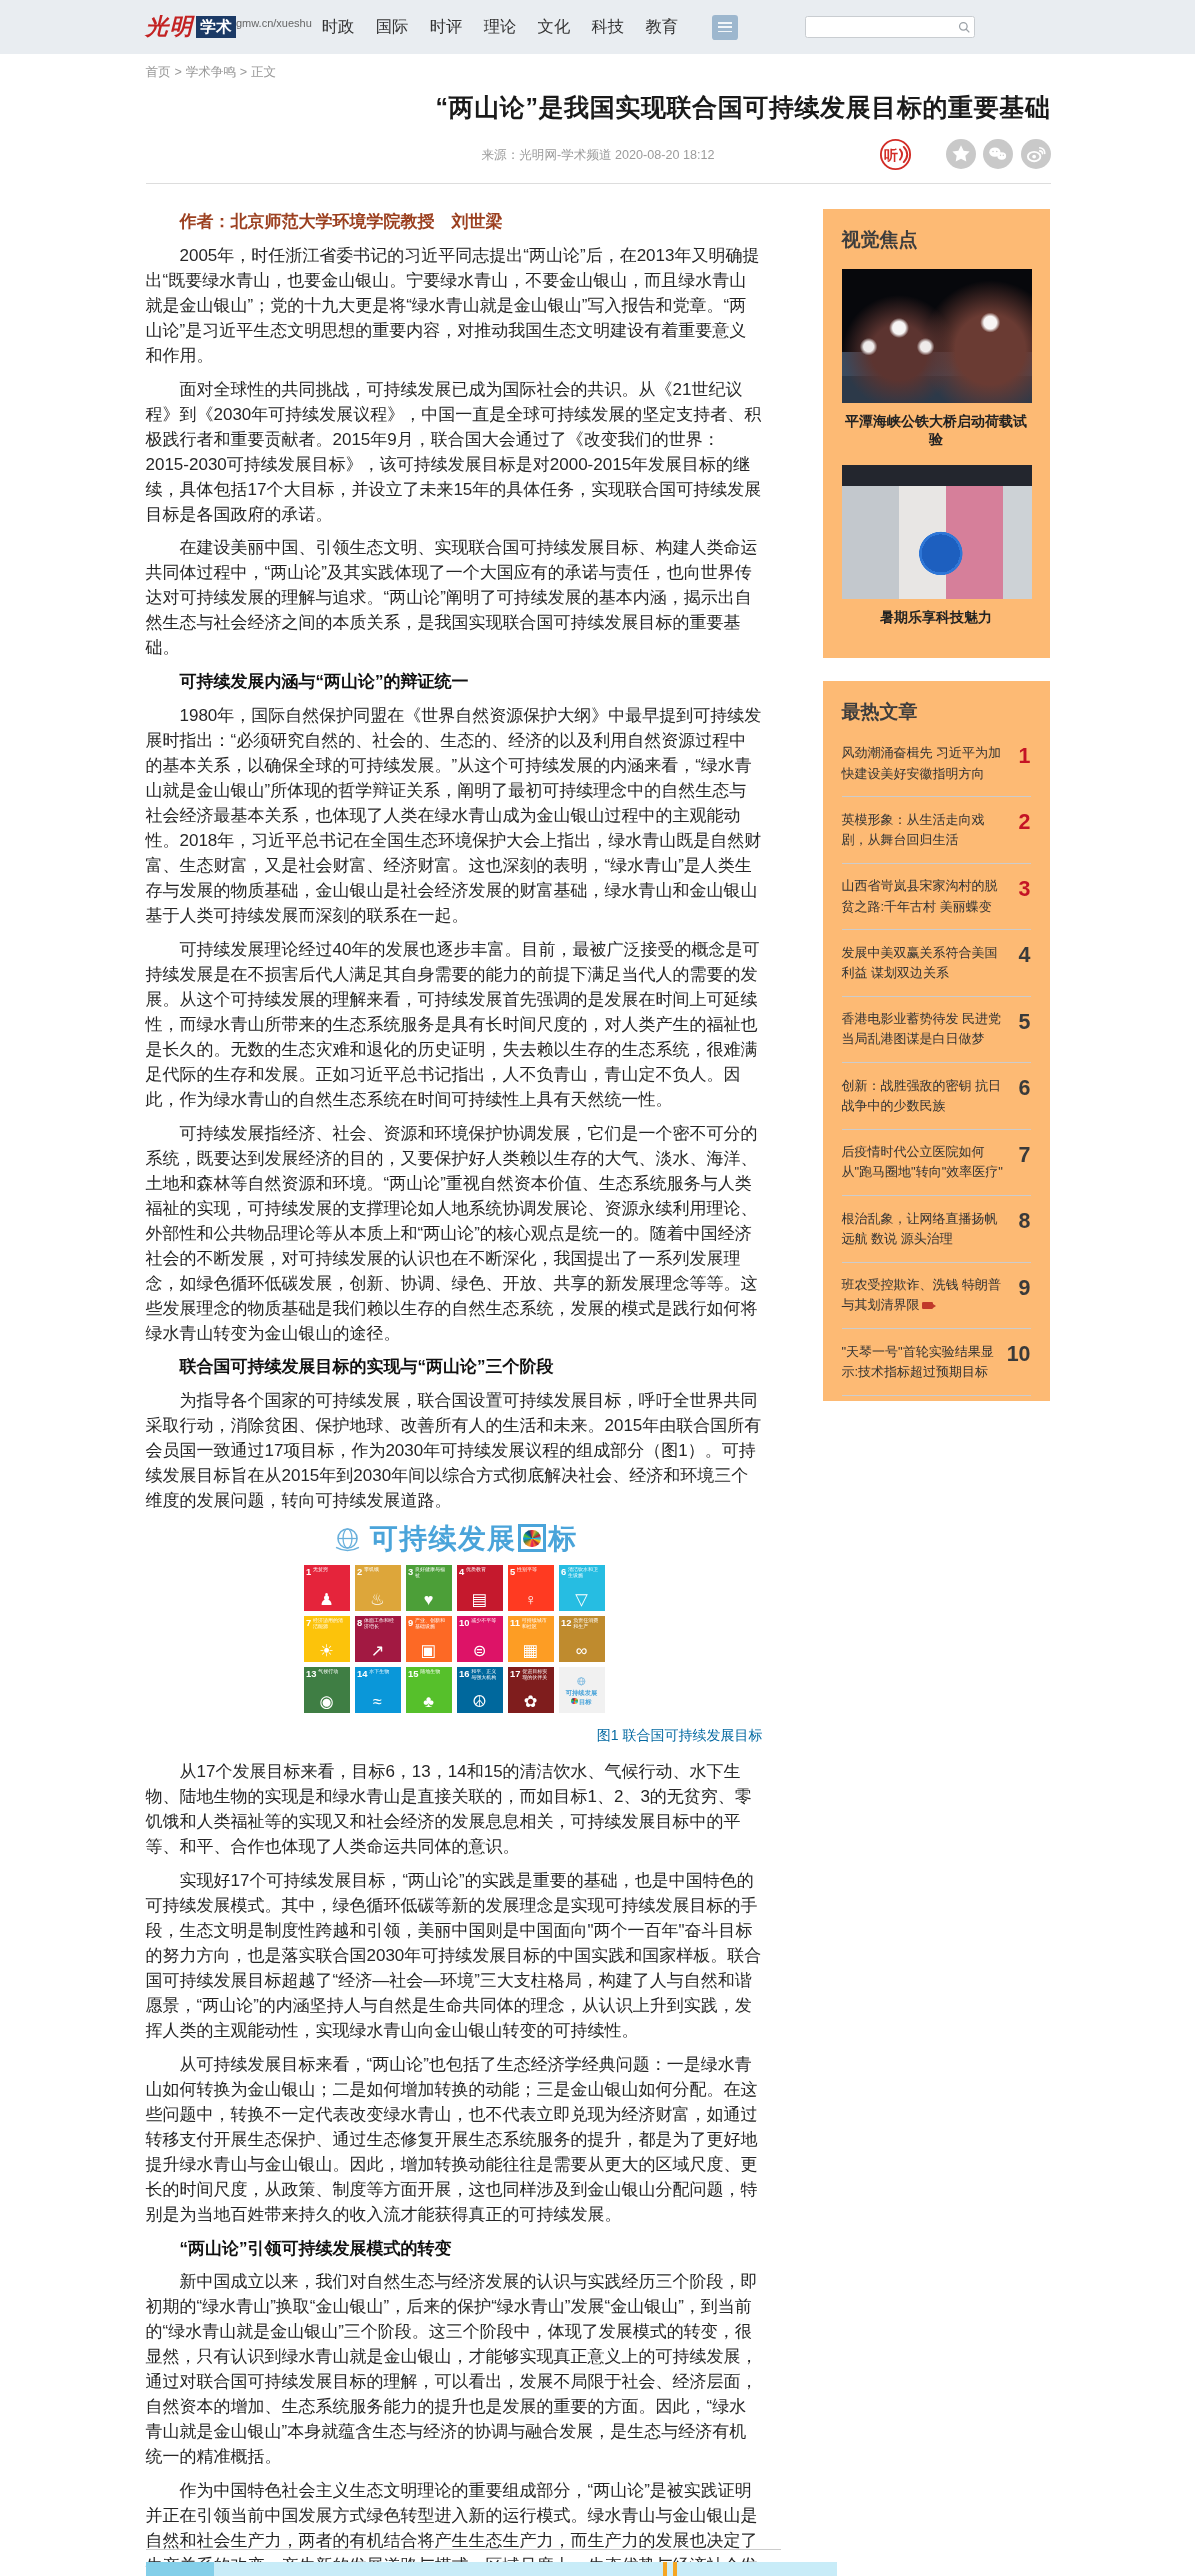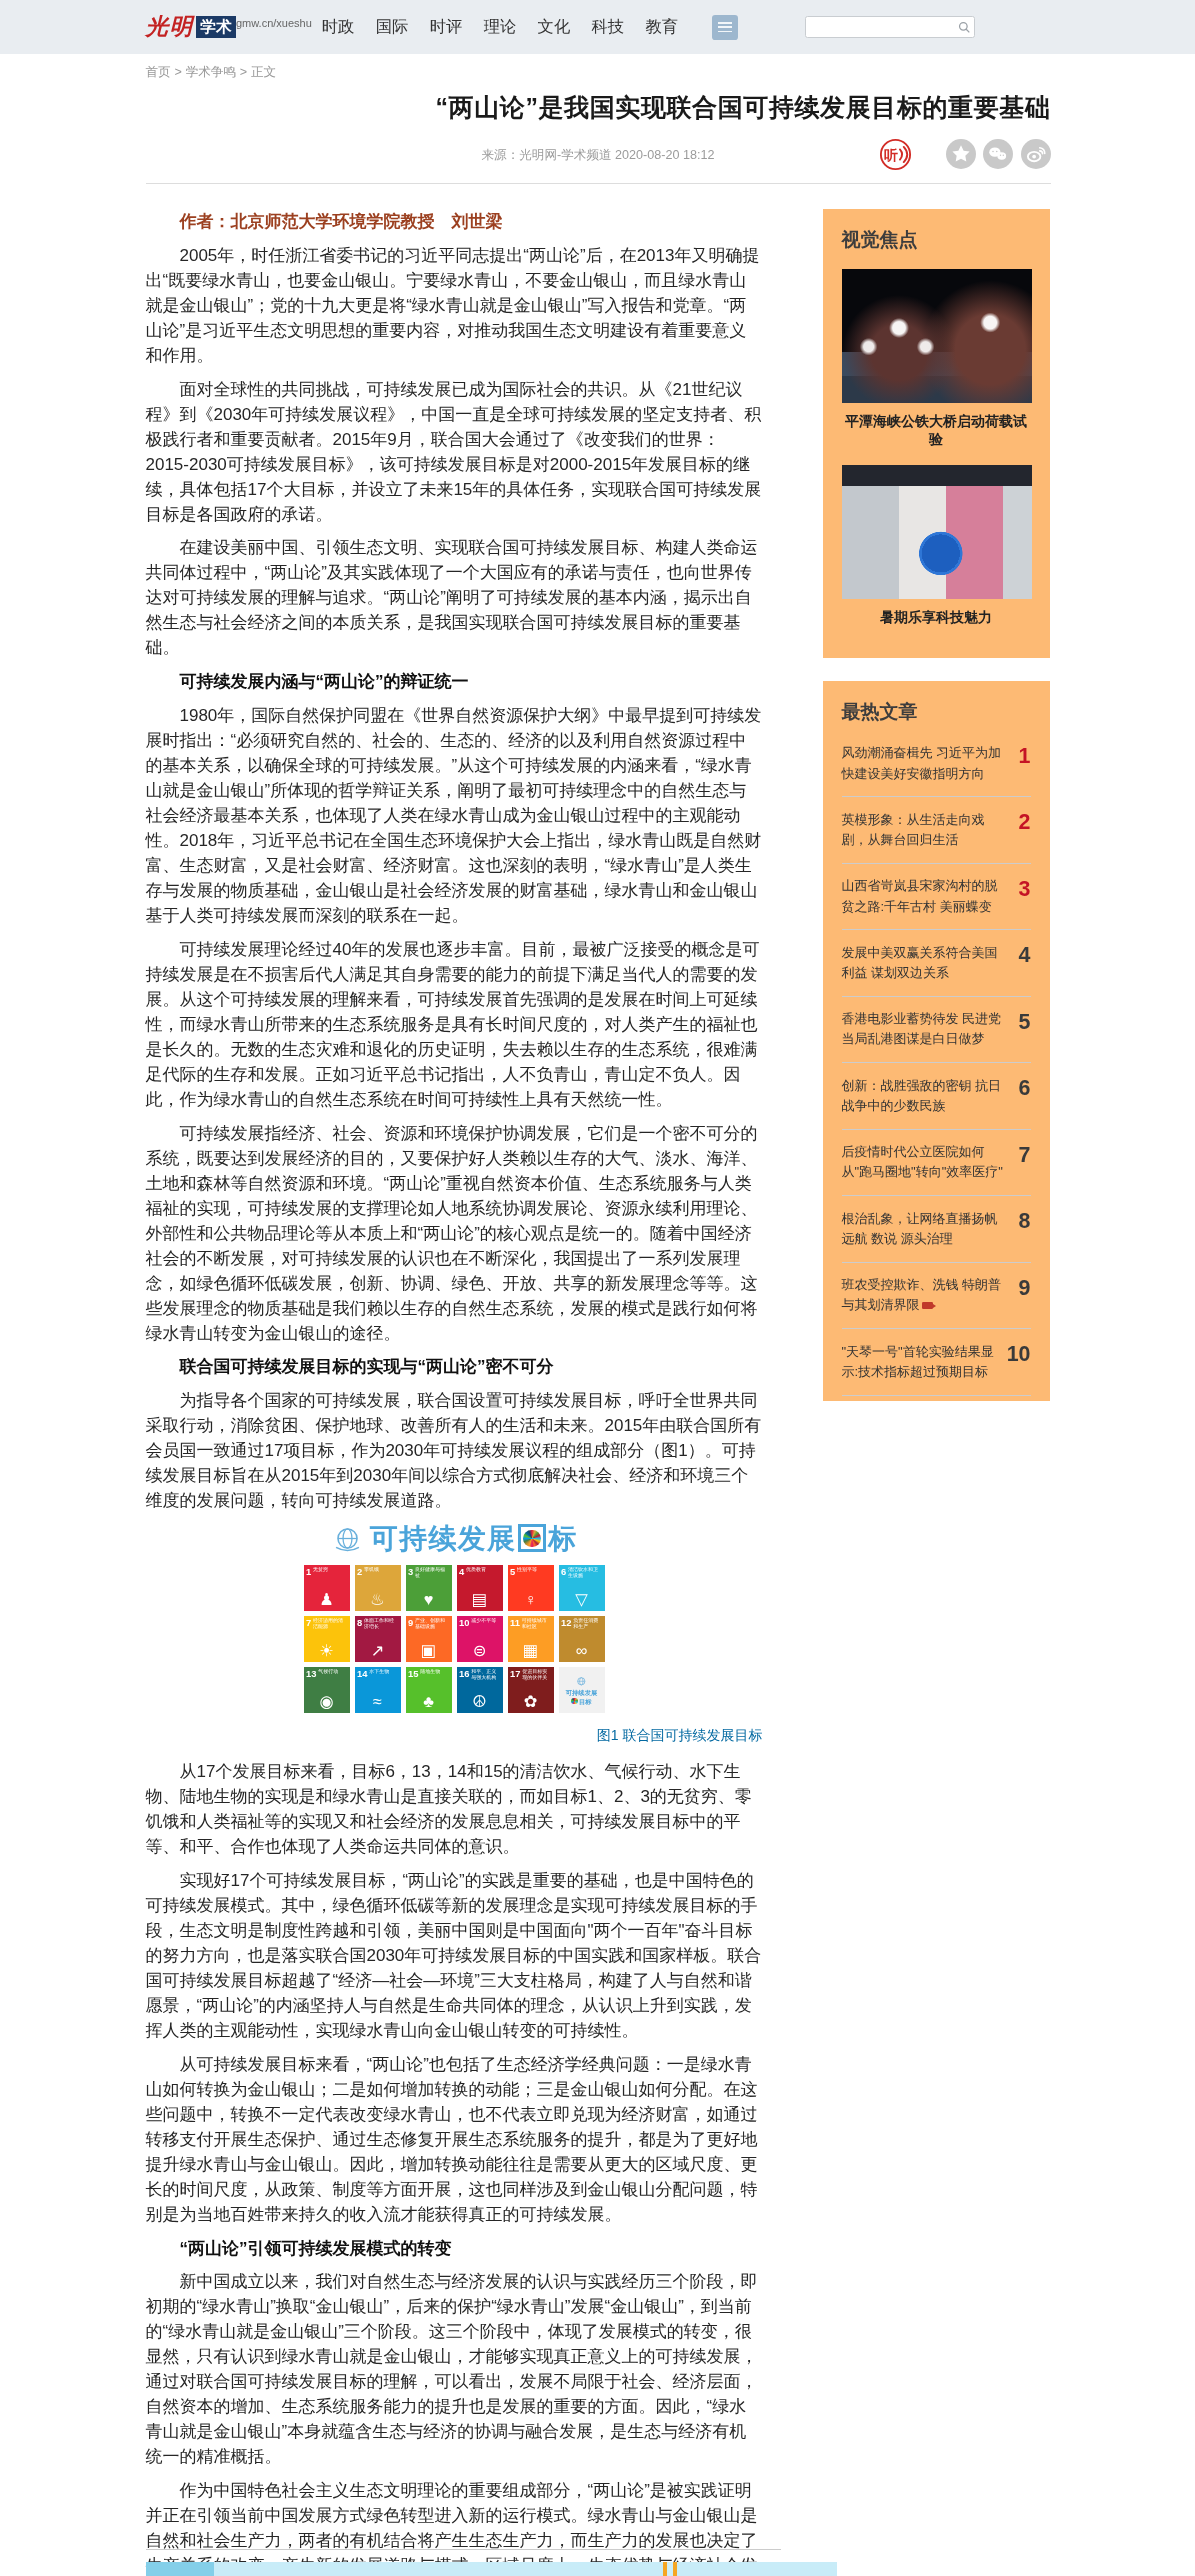--- a/index.html
+++ b/index.html
@@ -200,21 +200,21 @@
   <div class="article-col">
     <div class="article-body" id="article-body">
         <p class="blk-author">作者：北京师范大学环境学院教授　刘世梁</p>
         <p class="blk-p">2005年，时任浙江省委书记的习近平同志提出“两山论”后，在2013年又明确提出“既要绿水青山，也要金山银山。宁要绿水青山，不要金山银山，而且绿水青山就是金山银山”；党的十九大更是将“绿水青山就是金山银山”写入报告和党章。“两山论”是习近平生态文明思想的重要内容，对推动我国生态文明建设有着重要意义和作用。</p>
         <p class="blk-p">面对全球性的共同挑战，可持续发展已成为国际社会的共识。从《21世纪议程》到《2030年可持续发展议程》，中国一直是全球可持续发展的坚定支持者、积极践行者和重要贡献者。2015年9月，联合国大会通过了《改变我们的世界：2015-2030可持续发展目标》，该可持续发展目标是对2000-2015年发展目标的继续，具体包括17个大目标，并设立了未来15年的具体任务，实现联合国可持续发展目标是各国政府的承诺。</p>
         <p class="blk-p">在建设美丽中国、引领生态文明、实现联合国可持续发展目标、构建人类命运共同体过程中，“两山论”及其实践体现了一个大国应有的承诺与责任，也向世界传达对可持续发展的理解与追求。“两山论”阐明了可持续发展的基本内涵，揭示出自然生态与社会经济之间的本质关系，是我国实现联合国可持续发展目标的重要基础。</p>
         <h2 class="blk-h">可持续发展内涵与“两山论”的辩证统一</h2>
         <p class="blk-p">1980年，国际自然保护同盟在《世界自然资源保护大纲》中最早提到可持续发展时指出：“必须研究自然的、社会的、生态的、经济的以及利用自然资源过程中的基本关系，以确保全球的可持续发展。”从这个可持续发展的内涵来看，“绿水青山就是金山银山”所体现的哲学辩证关系，阐明了最初可持续理念中的自然生态与社会经济最基本关系，也体现了人类在绿水青山成为金山银山过程中的主观能动性。2018年，习近平总书记在全国生态环境保护大会上指出，绿水青山既是自然财富、生态财富，又是社会财富、经济财富。这也深刻的表明，“绿水青山”是人类生存与发展的物质基础，金山银山是社会经济发展的财富基础，绿水青山和金山银山基于人类可持续发展而深刻的联系在一起。</p>
         <p class="blk-p">可持续发展理论经过40年的发展也逐步丰富。目前，最被广泛接受的概念是可持续发展是在不损害后代人满足其自身需要的能力的前提下满足当代人的需要的发展。从这个可持续发展的理解来看，可持续发展首先强调的是发展在时间上可延续性，而绿水青山所带来的生态系统服务是具有长时间尺度的，对人类产生的福祉也是长久的。无数的生态灾难和退化的历史证明，失去赖以生存的生态系统，很难满足代际的生存和发展。正如习近平总书记指出，人不负青山，青山定不负人。因此，作为绿水青山的自然生态系统在时间可持续性上具有天然统一性。</p>
         <p class="blk-p">可持续发展指经济、社会、资源和环境保护协调发展，它们是一个密不可分的系统，既要达到发展经济的目的，又要保护好人类赖以生存的大气、淡水、海洋、土地和森林等自然资源和环境。“两山论”重视自然资本价值、生态系统服务与人类福祉的实现，可持续发展的支撑理论如人地系统协调发展论、资源永续利用理论、外部性和公共物品理论等从本质上和“两山论”的核心观点是统一的。随着中国经济社会的不断发展，对可持续发展的认识也在不断深化，我国提出了一系列发展理念，如绿色循环低碳发展，创新、协调、绿色、开放、共享的新发展理念等等。这些发展理念的物质基础是我们赖以生存的自然生态系统，发展的模式是践行如何将绿水青山转变为金山银山的途径。</p>
-        <h2 class="blk-h">联合国可持续发展目标的实现与“两山论”密不可分</h2>
+        <h2 class="blk-h">联合国可持续发展目标的实现与“两山论”三个阶段</h2>
         <p class="blk-p">为指导各个国家的可持续发展，联合国设置可持续发展目标，呼吁全世界共同采取行动，消除贫困、保护地球、改善所有人的生活和未来。2015年由联合国所有会员国一致通过17项目标，作为2030年可持续发展议程的组成部分（图1）。可持续发展目标旨在从2015年到2030年间以综合方式彻底解决社会、经济和环境三个维度的发展问题，转向可持续发展道路。</p>
   <figure class="sdg-figure">
     <div class="sdg-banner">
       <svg width="33" height="33" viewBox="0 0 52 52">
         <circle cx="26" cy="26" r="15" fill="none" stroke="#69b0dc" stroke-width="2.5"></circle>
         <ellipse cx="26" cy="26" rx="7" ry="15" fill="none" stroke="#69b0dc" stroke-width="2"></ellipse>
         <line x1="11" y1="26" x2="41" y2="26" stroke="#69b0dc" stroke-width="2"></line>
         <path d="M8 40 q18 10 36 0" fill="none" stroke="#69b0dc" stroke-width="2.5"></path>
       </svg>
       <span class="sdg-banner-text">

